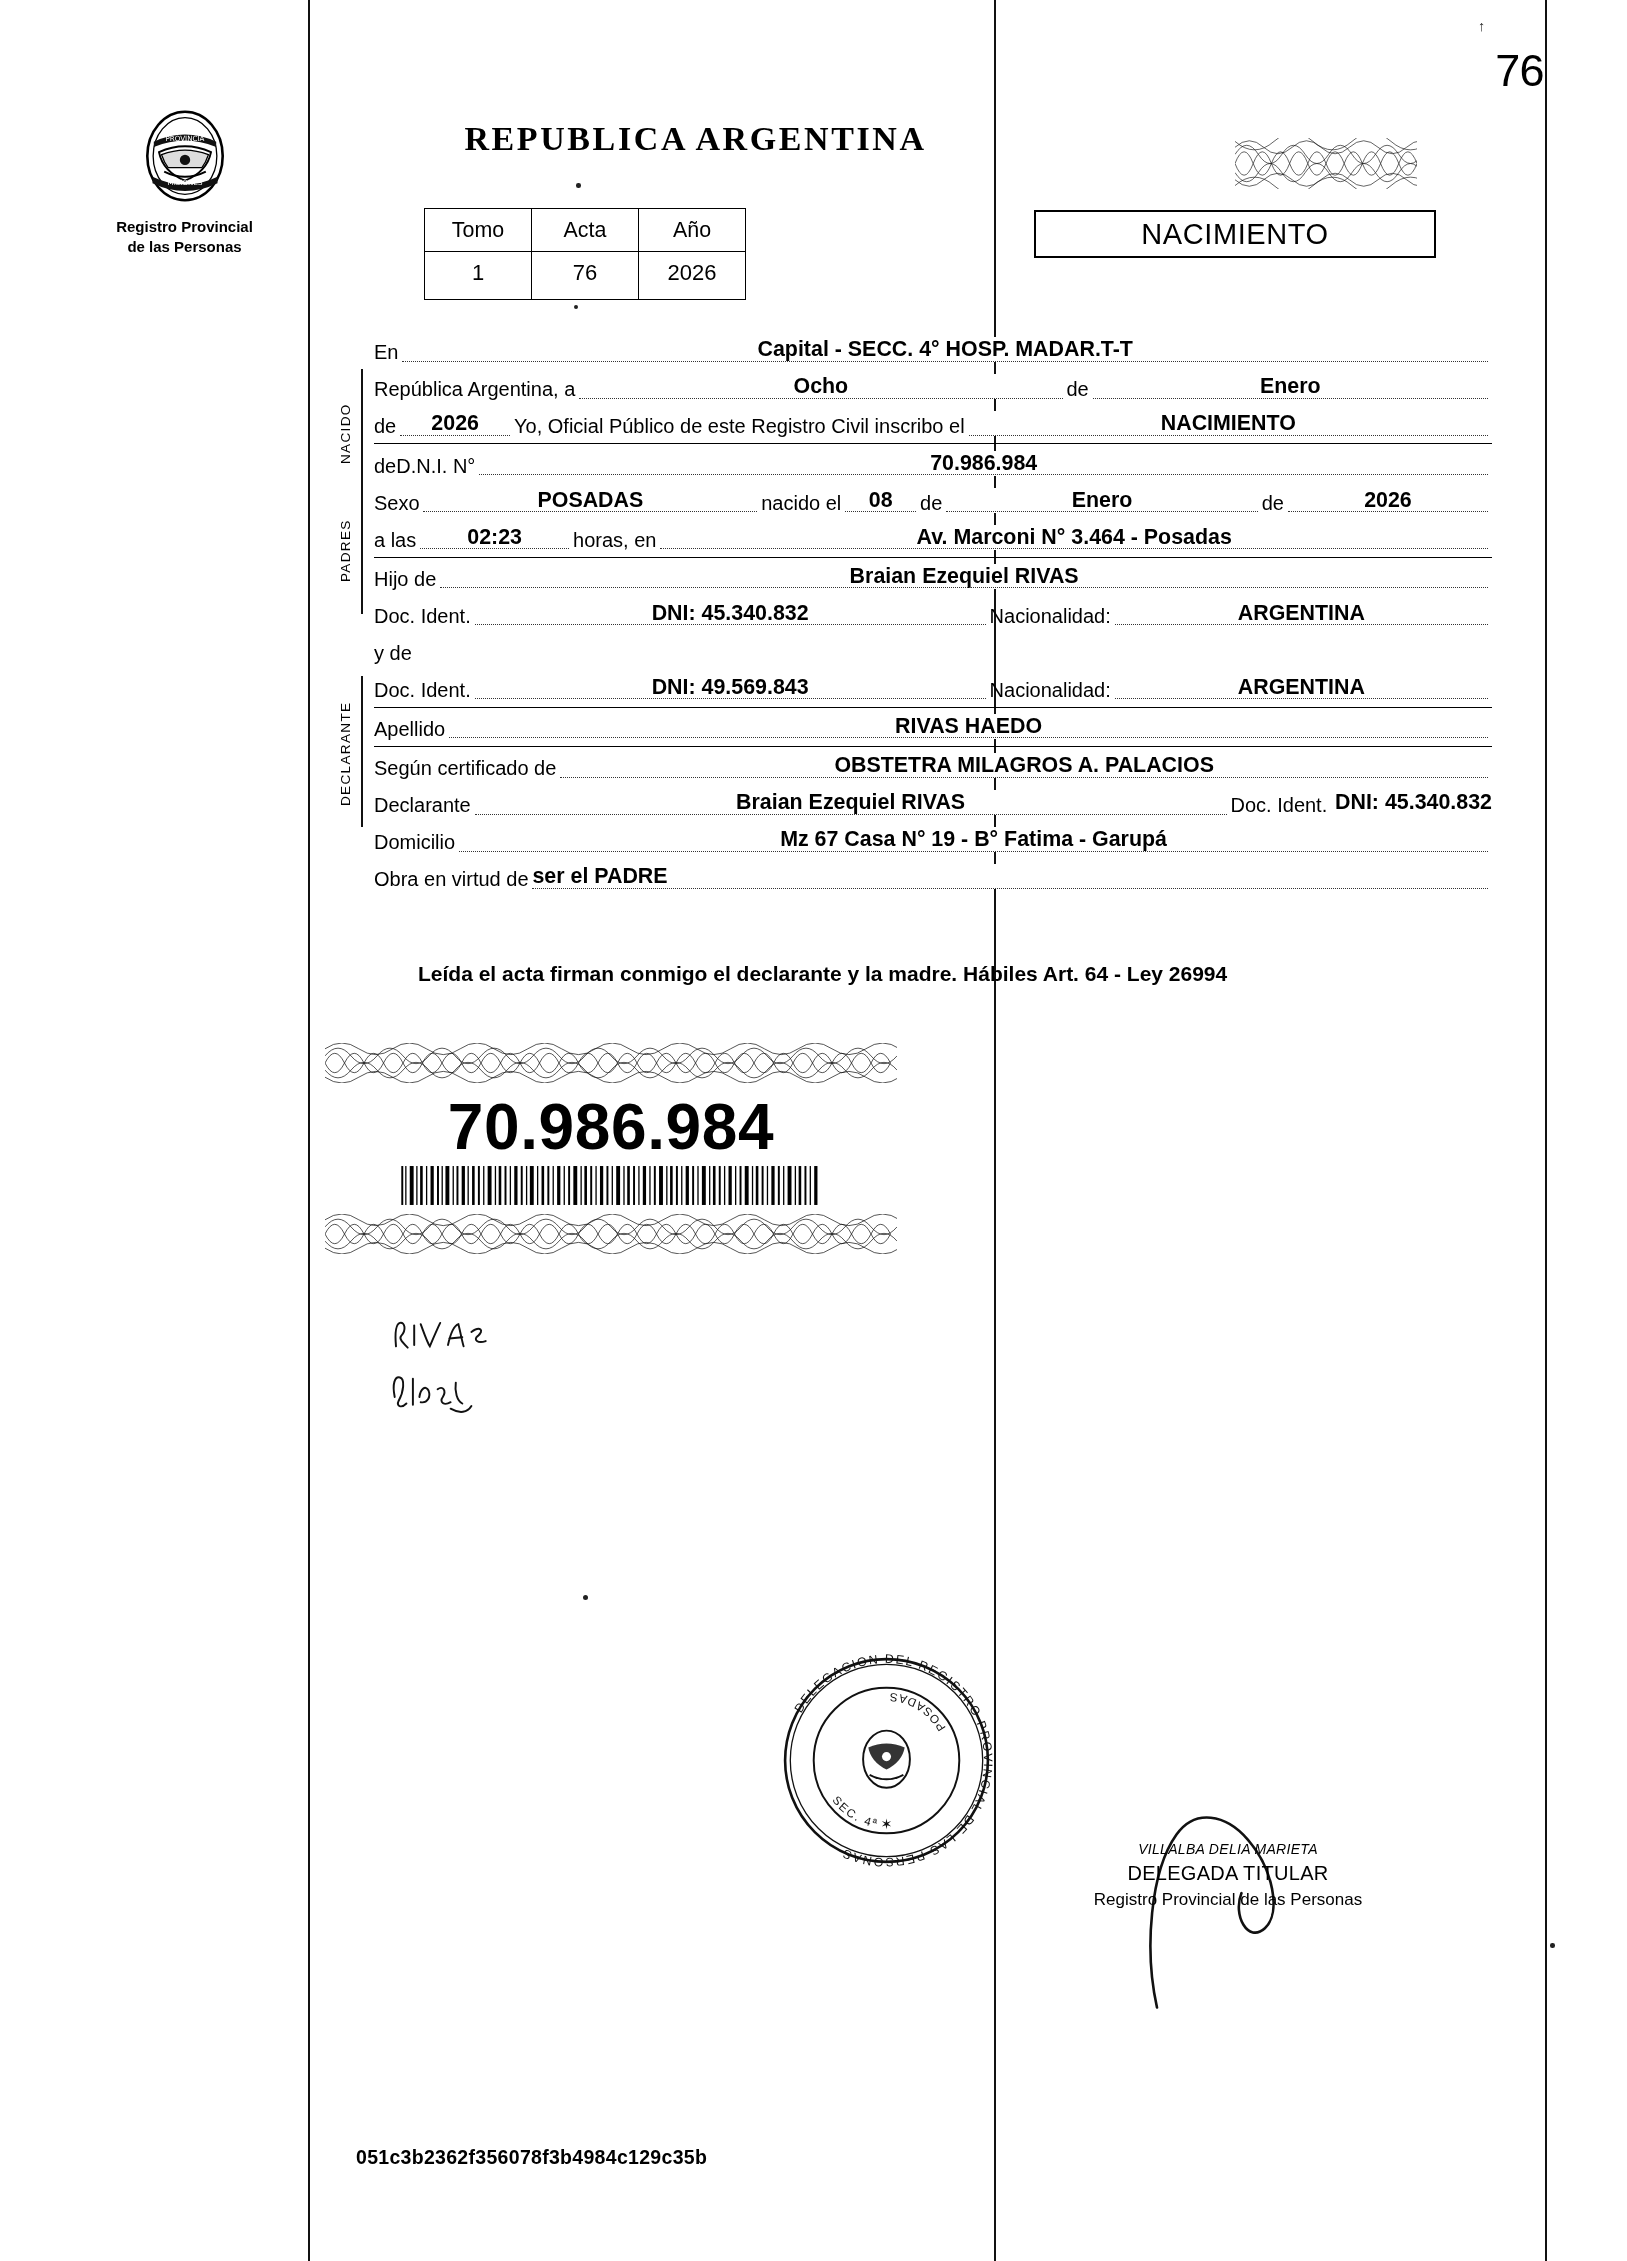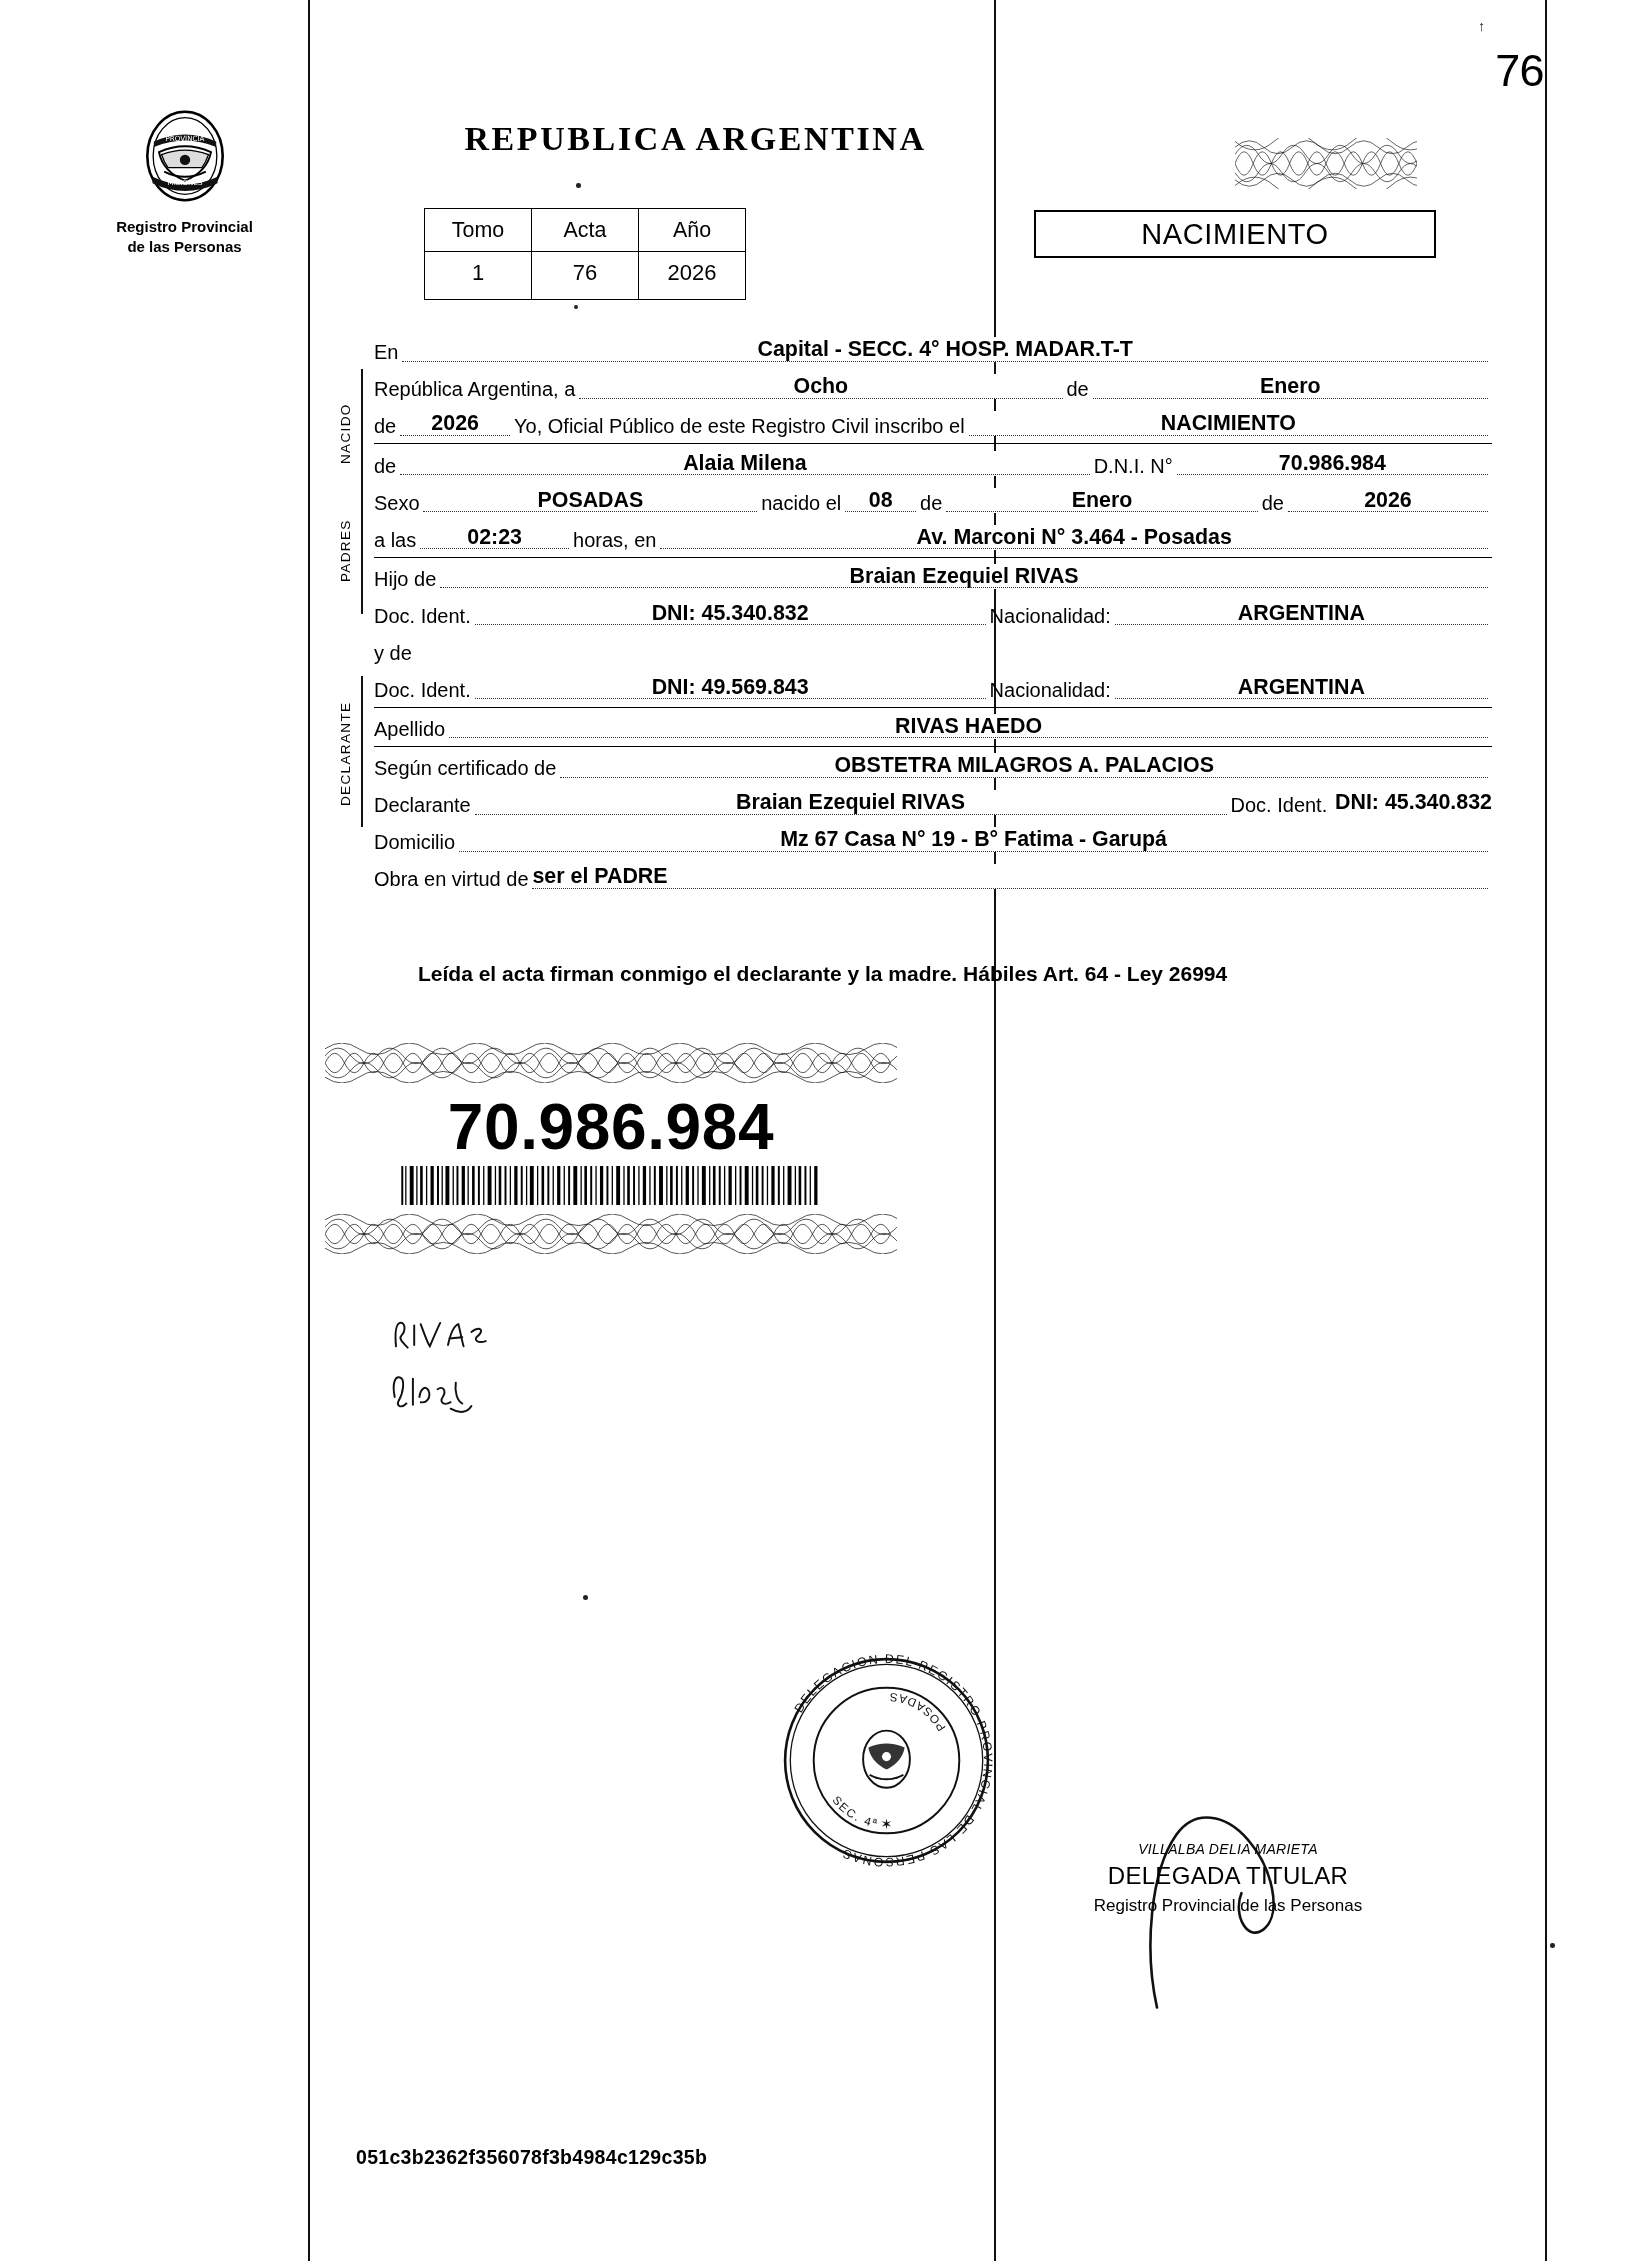--- a/index.html
+++ b/index.html
@@ -263,21 +263,21 @@
     width: 364px;
     text-align: center;
     line-height: 1.45;
   }
   .official .name {
     font-size: 14px;
     letter-spacing: 0.3px;
     font-style: italic;
   }
   .official .role {
-    font-size: 24px;
+    font-size: 20px;
     letter-spacing: 0.3px;
   }
   .official .org {
     font-size: 17px;
   }
   .official-stroke {
     position: absolute;
     left: 1027px;
     top: 1754px;
     width: 364px;
@@ -404,23 +404,20 @@
       <span class="lbl">Yo, Oficial Público de este Registro Civil inscribo el</span>
       <span class="dotrun" style="flex:1 1 auto;">
         <span>NACIMIENTO</span>
       </span>
     </div>
 
     <div class="solid-sep"></div>
 
     <div class="line">
       <span class="lbl">de</span>
-      <span class="dotrun" style="flex:1 1 62%;">
-        <span>Alaia Milena</span>
-      </span>
       <span class="lbl">D.N.I. N°</span>
       <span class="dotrun" style="flex:1 1 28%;">
         <span>70.986.984</span>
       </span>
     </div>
 
     <div class="line">
       <span class="lbl">Sexo</span>
       <span class="dotrun" style="flex:1 1 30%;">
         <span>POSADAS</span>

